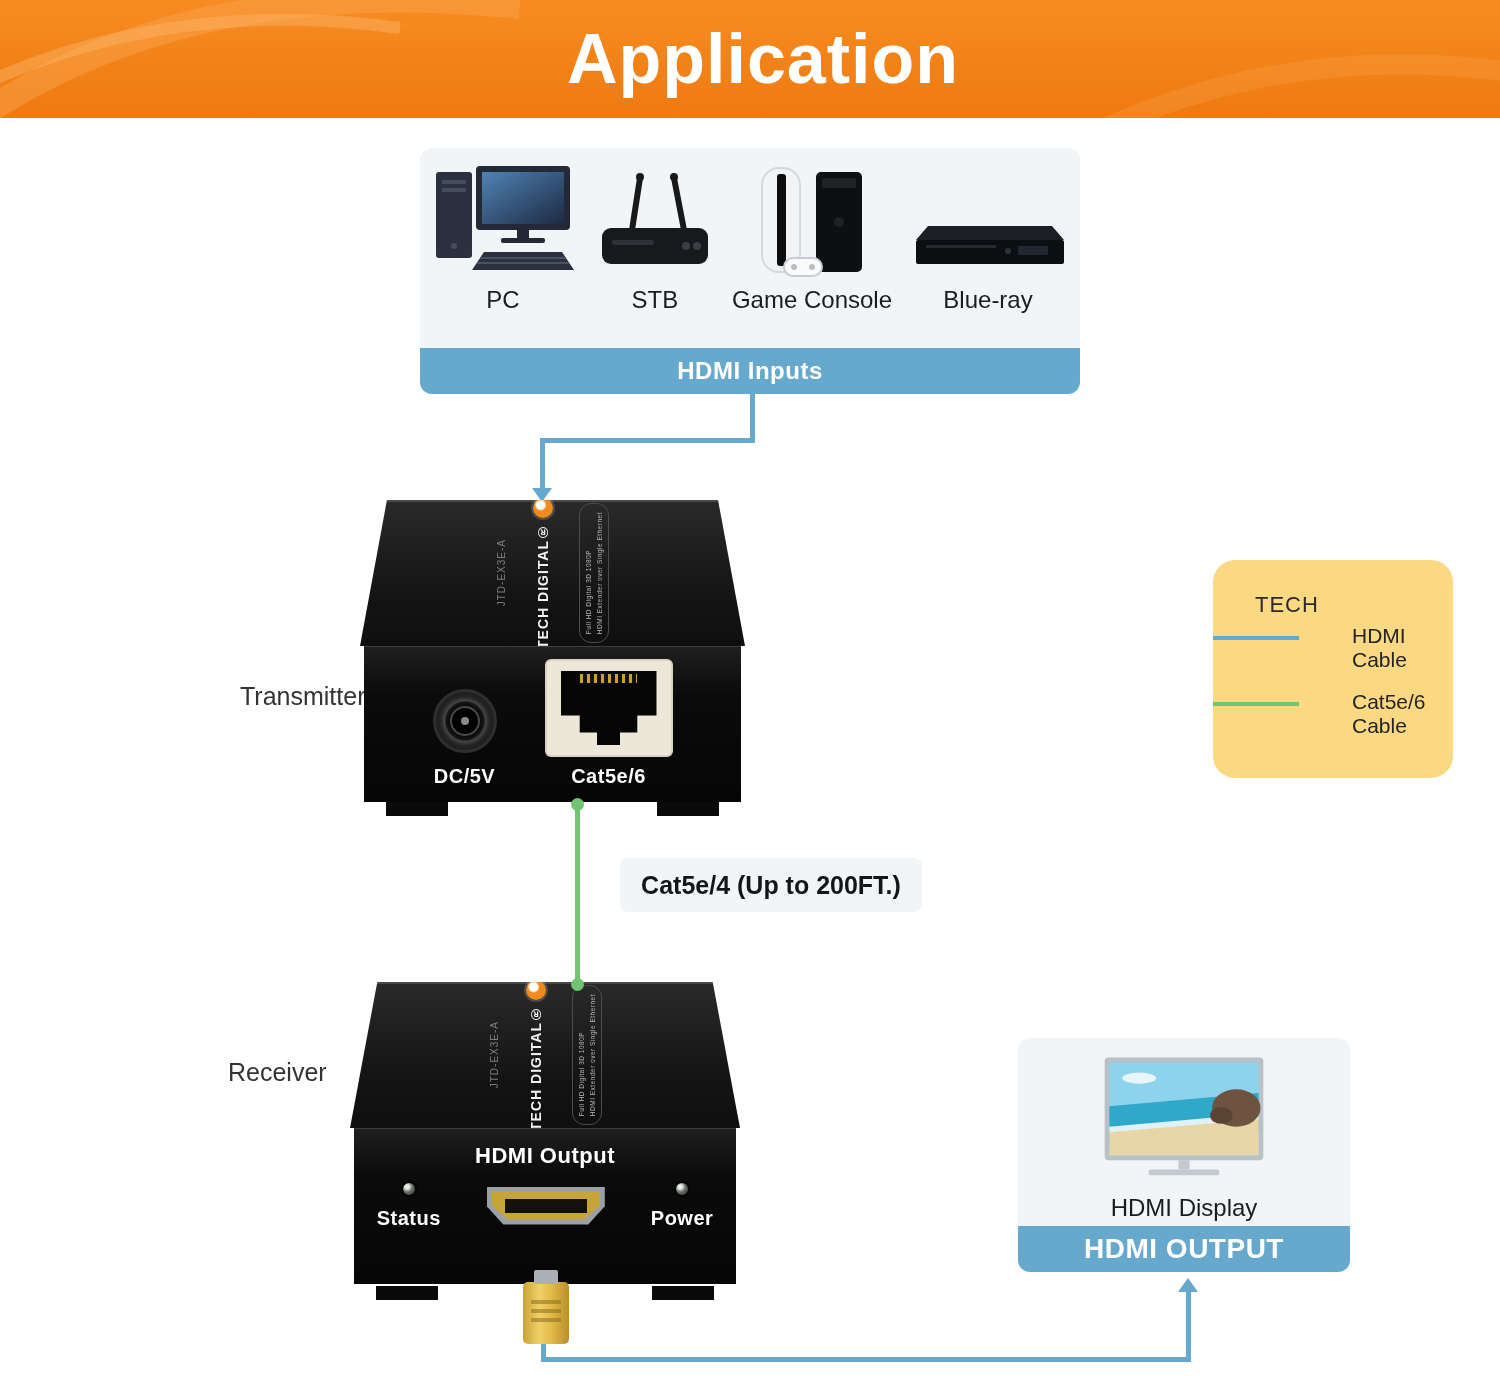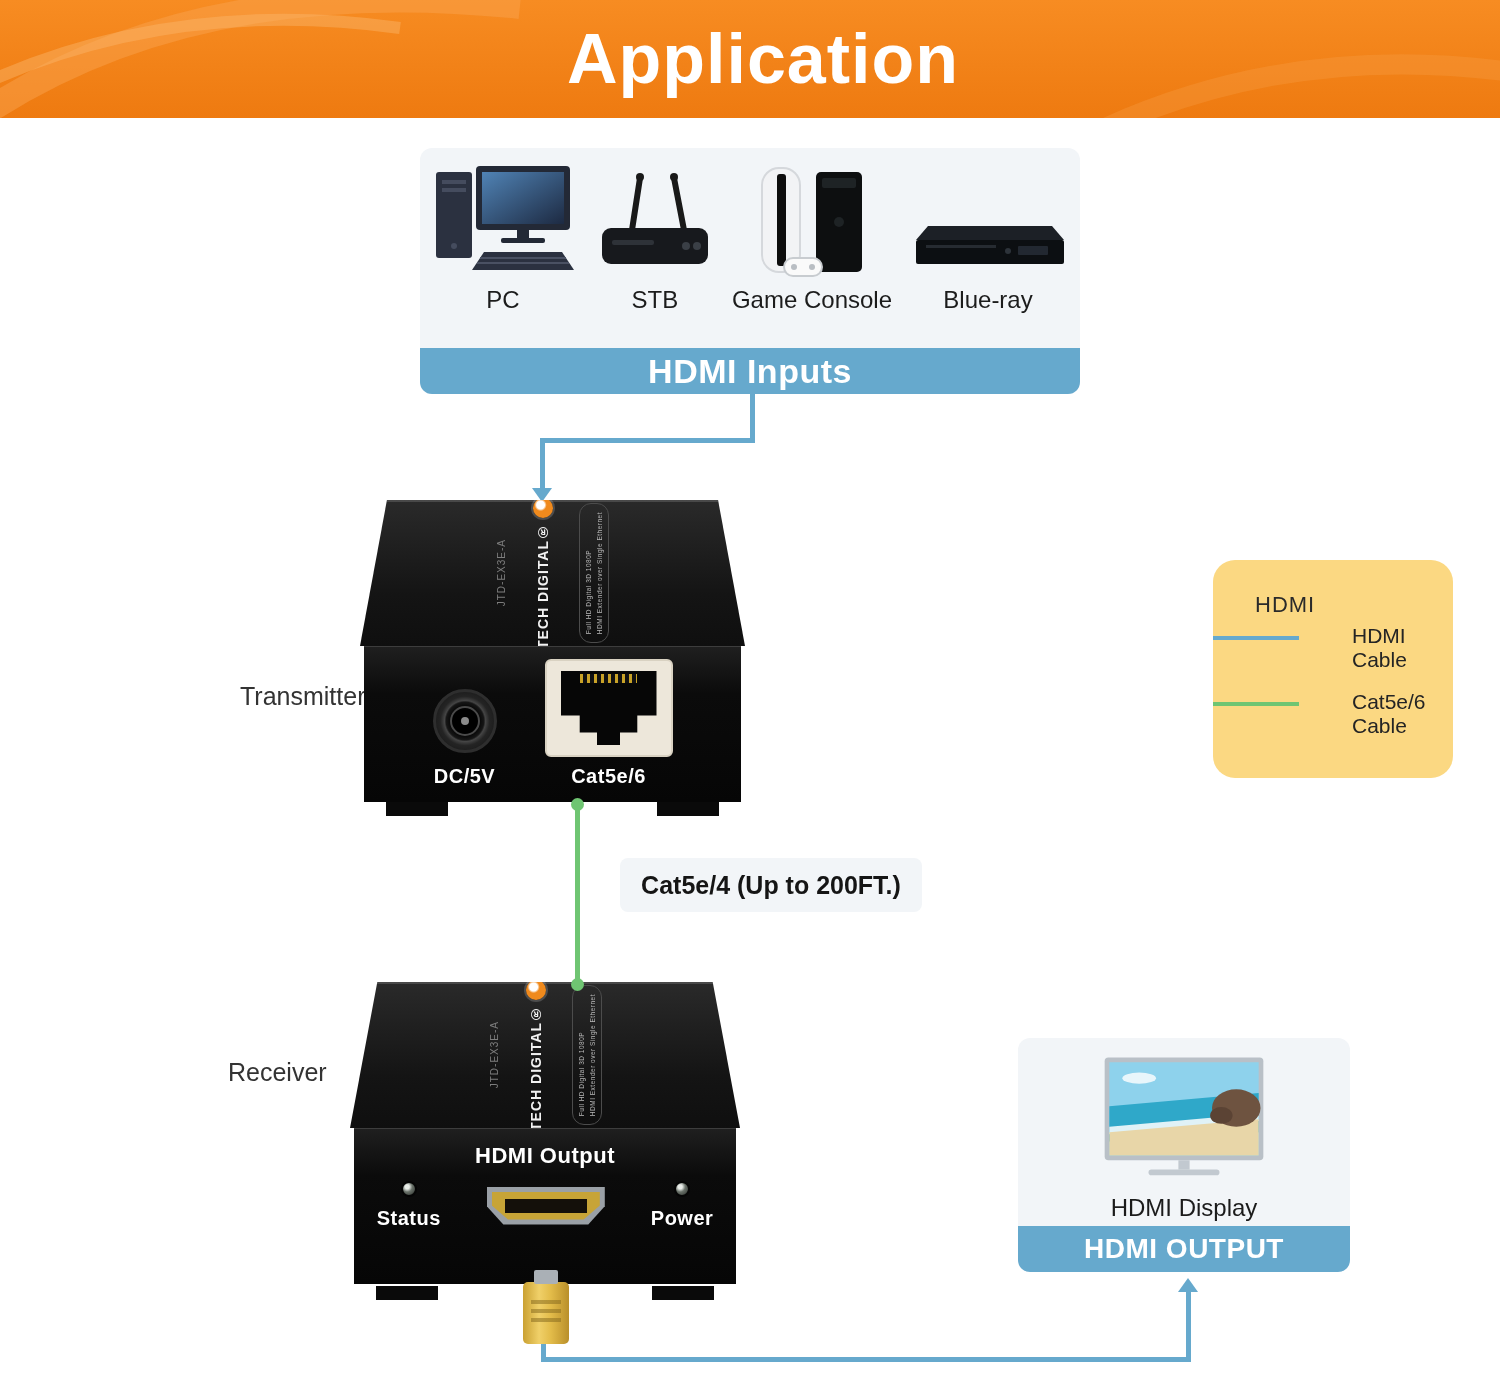--- a/index.html
+++ b/index.html
@@ -19,21 +19,21 @@
   .line{ position:absolute; background:#66A9CD; z-index:1; }
   .gline{ position:absolute; background:#6FC572; z-index:1; }
   .gdot{ position:absolute; width:13px; height:13px; border-radius:50%; background:#6FC572; z-index:3; }
   .arrow-down{ position:absolute; width:0; height:0; z-index:1;
                border-left:10px solid transparent; border-right:10px solid transparent;
                border-top:14px solid #66A9CD; }
   .arrow-up{ position:absolute; width:0; height:0; z-index:1;
              border-left:10px solid transparent; border-right:10px solid transparent;
              border-bottom:14px solid #66A9CD; }
   .bluebar{ position:absolute; left:0; right:0; bottom:0; height:46px; background:#66A9CD;
-            border-radius:0 0 12px 12px; color:#fff; font-weight:bold; font-size:34px;
+            border-radius:0 0 12px 12px; color:#fff; font-weight:bold; font-size:24px;
             text-align:center; line-height:46px; letter-spacing:.5px; }
 
   
   .inputs{ position:absolute; left:420px; top:148px; width:660px; height:246px; }
   .dev-row{ position:absolute; left:0; right:0; top:16px; display:flex;
             justify-content:center; align-items:flex-end; gap:12px; }
   .src{ display:flex; flex-direction:column; align-items:center; }
   .src .lbl{ font-size:24px; color:#1c1c1c; margin-top:4px; }
 
   
@@ -275,21 +275,21 @@
   </div>
 
   <div class="plug"></div>
 
   <div class="line" style="left:541px;top:1344px;width:5px;height:16px;"></div>
   <div class="line" style="left:541px;top:1357px;width:650px;height:5px;"></div>
   <div class="line" style="left:1186px;top:1292px;width:5px;height:70px;"></div>
   <div class="arrow-up" style="left:1178px;top:1278px;"></div>
 
   <div class="keys">
-    <div class="keys-title">HDMI</div>
+    <div class="keys-title">TECH</div>
     <div class="key-line key-line-hdmi"></div>
     <div class="key-label key-label-hdmi">HDMI Cable</div>
     <div class="key-line key-line-cat"></div>
     <div class="key-label key-label-cat">Cat5e/6 Cable</div>
   </div>
 
   <div class="outpanel panel">
     <svg class="tv" width="210" height="140" viewBox="0 0 220 150">
       <rect x="25" y="6" width="170" height="110" rx="4" fill="#b9c0c7"></rect>
       <rect x="30" y="11" width="160" height="100" fill="#8ed2ec"></rect>

